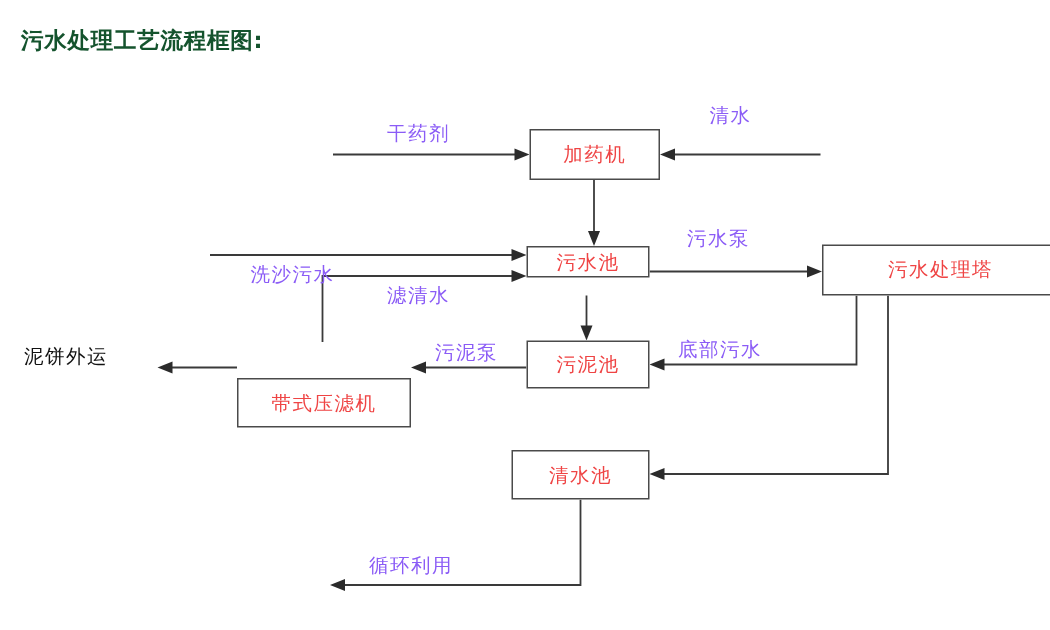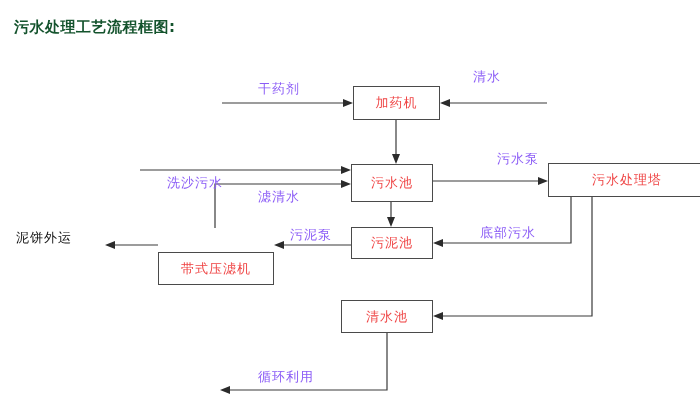--- a/index.html
+++ b/index.html
@@ -132,29 +132,29 @@
   </g>
 
   <g>
     <polyline points="387,333 387,390 228,390"></polyline>
     <polygon class="arrowhead" points="220,390 230,386 230,394"></polygon>
   </g>
 </svg>
 
 <div id="nodes-layer">
     <div class="node" style="left: 353px; top: 86px; width: 87px; height: 34px;">加药机</div>
-    <div class="node" style="left: 351px; top: 164px; width: 82px; height: 38px;">污水池</div>
+    <div class="node" style="left: 351px; top: 164px; width: 82px; height: 21px;">污水池</div>
     <div class="node" style="left: 548px; top: 163px; width: 158px; height: 34px;">污水处理塔</div>
     <div class="node" style="left: 158px; top: 228px; width: 116px; height: 33px; margin-top: 24px;">带式压滤机</div>
     <div class="node" style="left: 351px; top: 227px; width: 82px; height: 32px;">污泥池</div>
     <div class="node" style="left: 341px; top: 300px; width: 92px; height: 33px;">清水池</div>
   </div>
 <div id="labels-layer">
     <div class="edge-label" style="left: 258px; top: 80px;">干药剂</div>
     <div class="edge-label" style="left: 473px; top: 68px;">清水</div>
     <div class="edge-label" style="left: 167px; top: 150px; margin-top: 24px;">洗沙污水</div>
     <div class="edge-label" style="left: 258px; top: 188px;">滤清水</div>
-    <div class="edge-label" style="left: 458px; top: 150px; margin-left: 39px;">污水泵</div>
+    <div class="edge-label" style="left: 458px; top: 150px;">污水泵</div>
     <div class="edge-label" style="left: 290px; top: 226px;">污泥泵</div>
-    <div class="edge-label" style="left: 480px; top: 224px;">底部污水</div>
-    <div class="edge-label" style="left: 258px; top: 368px;">循环利用</div>
+    <div class="edge-label" style="left: 452px; top: 224px;">底部污水</div>
+    <div class="edge-label" style="left: 246px; top: 368px;">循环利用</div>
     <div class="terminal-label" style="left: 16px; top: 229px;">泥饼外运</div>
   </div>
 
 </body></html>

